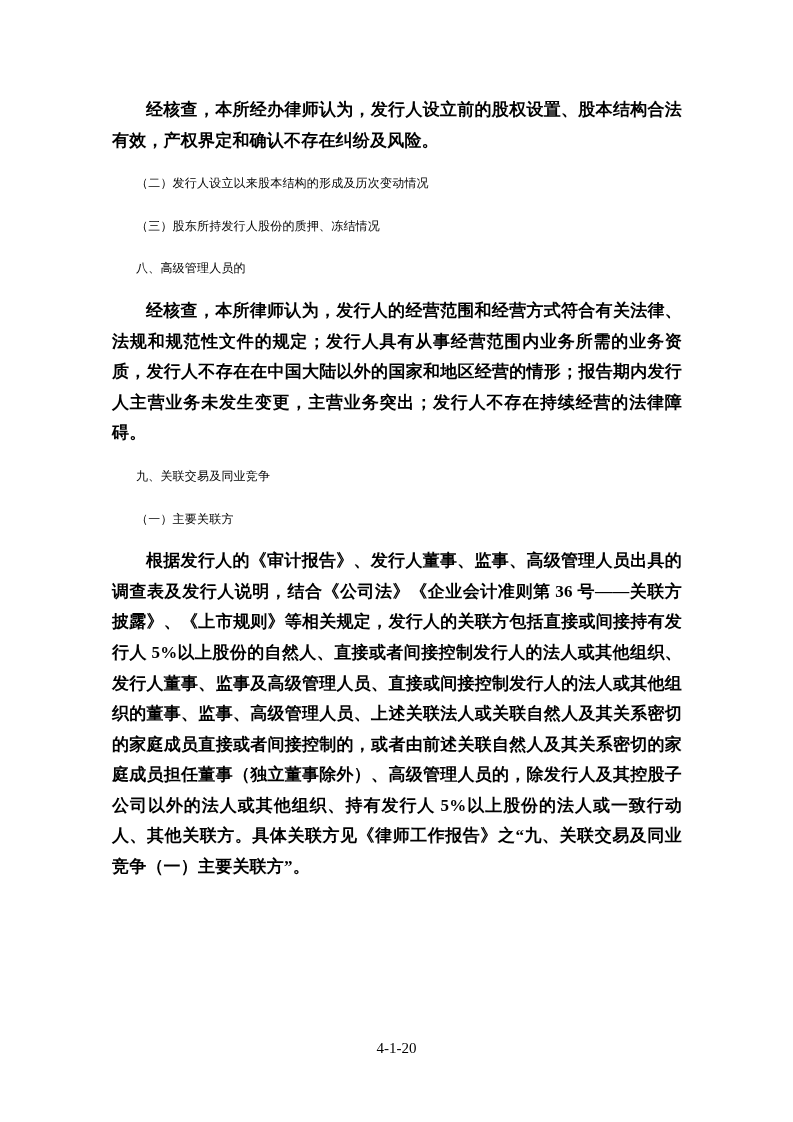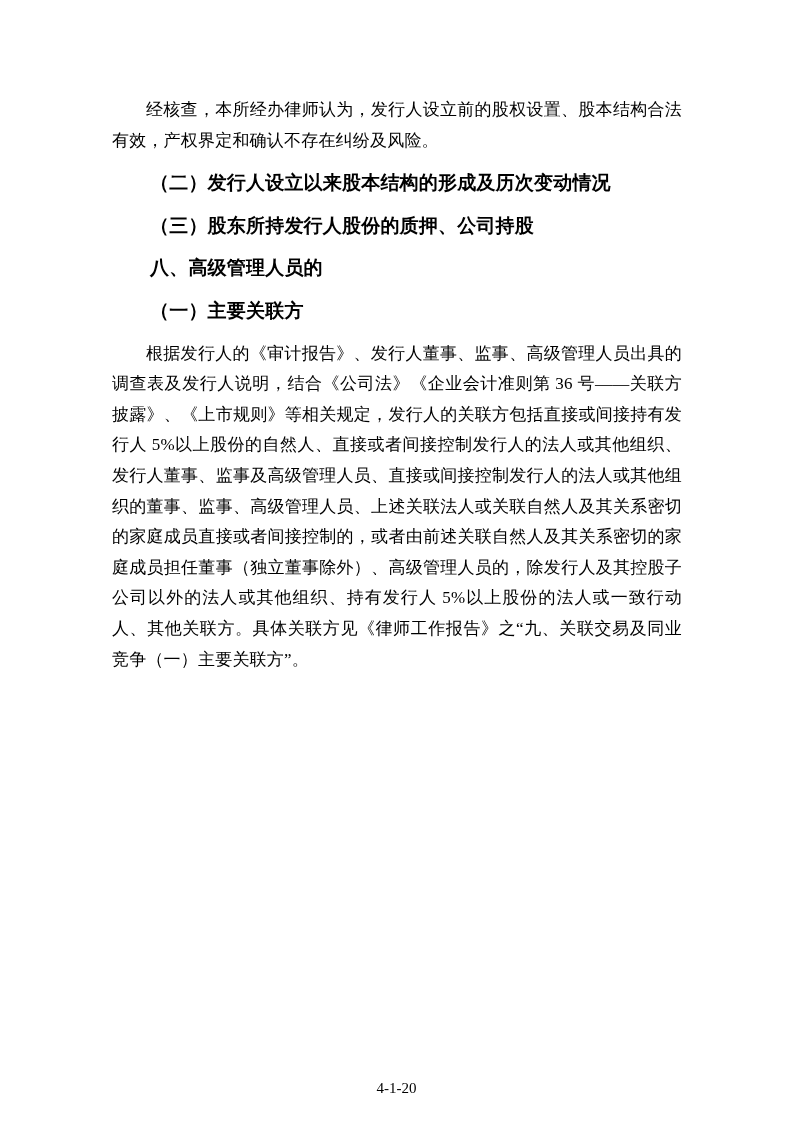--- a/index.html
+++ b/index.html
@@ -20,58 +20,60 @@
     overflow: hidden;
   }
   .para {
     font-size: 17px;
     line-height: 30.6px;
     text-align: justify;
     text-justify: inter-ideograph;
     text-indent: 2em;
     margin: 0;
     letter-spacing: 0.2px;
+    font-weight: bold;
   }
   .heading {
-    font-size: 19px;
+    font-size: 12px;
     line-height: 30.6px;
-    font-weight: 700;
+    font-weight: 400;
     text-indent: 2em;
     margin: 12px 0;
     font-family: "Liberation Sans", "DejaVu Sans", sans-serif;
     letter-spacing: 0.2px;
   }
   .footer {
     position: absolute;
     left: 0;
     top: 1040px;
     width: 100%;
     text-align: center;
     font-size: 15px;
     font-family: "Liberation Serif", "DejaVu Serif", serif;
     color: #000000;
-    margin-top: 40px;
   }
 </style>
 </head>
 <body>
 
 <div class="page">
 
   <p class="para">经核查，本所经办律师认为，发行人设立前的股权设置、股本结构合法有效，产权界定和确认不存在纠纷及风险。</p>
 
   <h3 class="heading">（二）发行人设立以来股本结构的形成及历次变动情况</h3>
 
 
-  <h3 class="heading">（三）股东所持发行人股份的质押、公司持股</h3>
+  <h3 class="heading">（三）股东所持发行人股份的质押、冻结情况</h3>
 
 
   <h3 class="heading">八、高级管理人员的</h3>
 
+  <p class="para">经核查，本所律师认为，发行人的经营范围和经营方式符合有关法律、法规和规范性文件的规定；发行人具有从事经营范围内业务所需的业务资质，发行人不存在在中国大陆以外的国家和地区经营的情形；报告期内发行人主营业务未发生变更，主营业务突出；发行人不存在持续经营的法律障碍。</p>
 
+  <h3 class="heading">九、关联交易及同业竞争</h3>
 
   <h3 class="heading">（一）主要关联方</h3>
 
   <p class="para">根据发行人的《审计报告》、发行人董事、监事、高级管理人员出具的调查表及发行人说明，结合《公司法》《企业会计准则第 36 号——关联方披露》、《上市规则》等相关规定，发行人的关联方包括直接或间接持有发行人 5%以上股份的自然人、直接或者间接控制发行人的法人或其他组织、发行人董事、监事及高级管理人员、直接或间接控制发行人的法人或其他组织的董事、监事、高级管理人员、上述关联法人或关联自然人及其关系密切的家庭成员直接或者间接控制的，或者由前述关联自然人及其关系密切的家庭成员担任董事（独立董事除外）、高级管理人员的，除发行人及其控股子公司以外的法人或其他组织、持有发行人 5%以上股份的法人或一致行动人、其他关联方。具体关联方见《律师工作报告》之“九、关联交易及同业竞争（一）主要关联方”。</p>
 
   <div class="footer">4-1-20</div>
 
 </div>
 
 </body></html>

